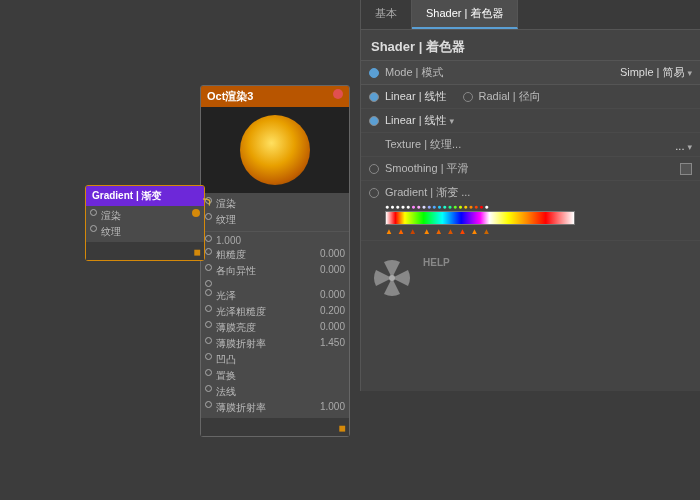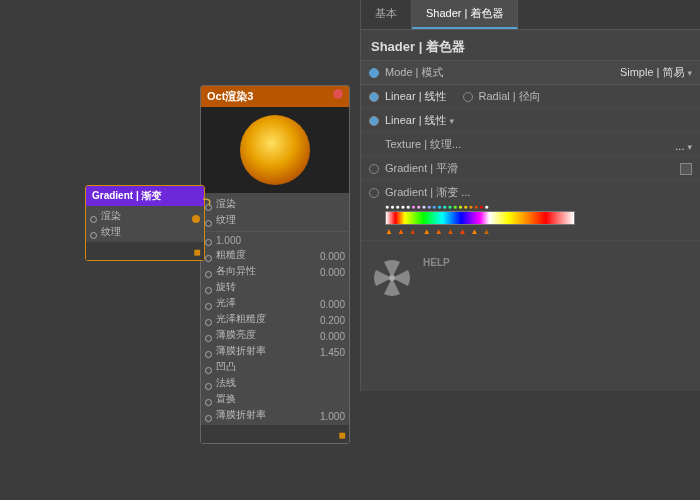--- a/index.html
+++ b/index.html
@@ -73,21 +73,21 @@
       justify-content: center;
       padding: 4px;
       background: #222;
     }
 
     .node-oct-rows {
       padding: 3px 0;
     }
     .node-row {
       display: flex;
-      align-items: flex-end;
+      align-items: flex-start;
       padding: 1px 4px;
       font-size: 10px;
       color: #bbb;
     }
     .node-row .dot {
       width: 7px;
       height: 7px;
       border-radius: 50%;
       border: 1px solid #aaa;
       margin-right: 4px;
@@ -254,21 +254,20 @@
         <span style="flex:1">粗糙度</span>
         <span style="color:#aaa;font-size:10px;">0.000</span>
       </div>
       <div class="node-row">
         <span class="dot dot-empty"></span>
         <span style="flex:1">各向异性</span>
         <span style="color:#aaa;font-size:10px;">0.000</span>
       </div>
       <div class="node-row">
         <span class="dot dot-empty"></span>
-        <span style="flex:1">旋转</span>
       </div>
       <div class="node-row">
         <span class="dot dot-empty"></span>
         <span style="flex:1">光泽</span>
         <span style="color:#aaa;font-size:10px;">0.000</span>
       </div>
       <div class="node-row">
         <span class="dot dot-empty"></span>
         <span style="flex:1">光泽粗糙度</span>
         <span style="color:#aaa;font-size:10px;">0.200</span>
@@ -282,25 +281,25 @@
         <span class="dot dot-empty"></span>
         <span style="flex:1">薄膜折射率</span>
         <span style="color:#aaa;font-size:10px;">1.450</span>
       </div>
       <div class="node-row">
         <span class="dot dot-empty"></span>
         <span style="flex:1">凹凸</span>
       </div>
       <div class="node-row">
         <span class="dot dot-empty"></span>
+        <span style="flex:1">置换</span>
+      </div>
+      <div class="node-row">
+        <span class="dot dot-empty"></span>
         <span style="flex:1">法线</span>
-      </div>
-      <div class="node-row">
-        <span class="dot dot-empty"></span>
-        <span style="flex:1">置换</span>
       </div>
       <div class="node-row">
         <span class="dot dot-empty"></span>
         <span style="flex:1">薄膜折射率</span>
         <span style="color:#aaa;font-size:10px;">1.000</span>
       </div>
     </div>
     <div style="text-align:right;padding:2px 3px;background:#3a3a3a;">
       <span style="color:#d4890a;font-size:9px;">◼</span>
     </div>
@@ -366,21 +365,21 @@
   </div>
 
   <div style="display:flex;align-items:flex-end;padding:4px 8px;border-bottom:1px solid #4a4a4a;">
     <span style="font-size:11px;color:#bbb;flex:1;padding-left:16px;">Texture | 纹理...</span>
     <span style="font-size:11px;color:#ddd;">...</span>
     <span style="font-size:9px;color:#aaa;margin-left:3px;">▾</span>
   </div>
 
   <div style="display:flex;align-items:center;padding:4px 8px;border-bottom:1px solid #4a4a4a;">
     <div style="width:10px;height:10px;border-radius:50%;border:1px solid #888;margin-right:6px;"></div>
-    <span style="font-size:11px;color:#bbb;flex:1;">Gradient | 平滑</span>
+    <span style="font-size:11px;color:#bbb;flex:1;">Smoothing | 平滑</span>
     <div class="checkbox-box"></div>
   </div>
 
   <div style="display:flex;align-items:center;padding:4px 8px;border-bottom:1px solid #4a4a4a;flex-direction:column;">
     <div style="display:flex;align-items:center;width:100%;margin-bottom:3px;">
       <div style="width:10px;height:10px;border-radius:50%;border:1px solid #888;margin-right:6px;"></div>
       <span style="font-size:11px;color:#bbb;">Gradient | 渐变 ...</span>
     </div>
 
     <div style="width:100%;padding-left:16px;">

